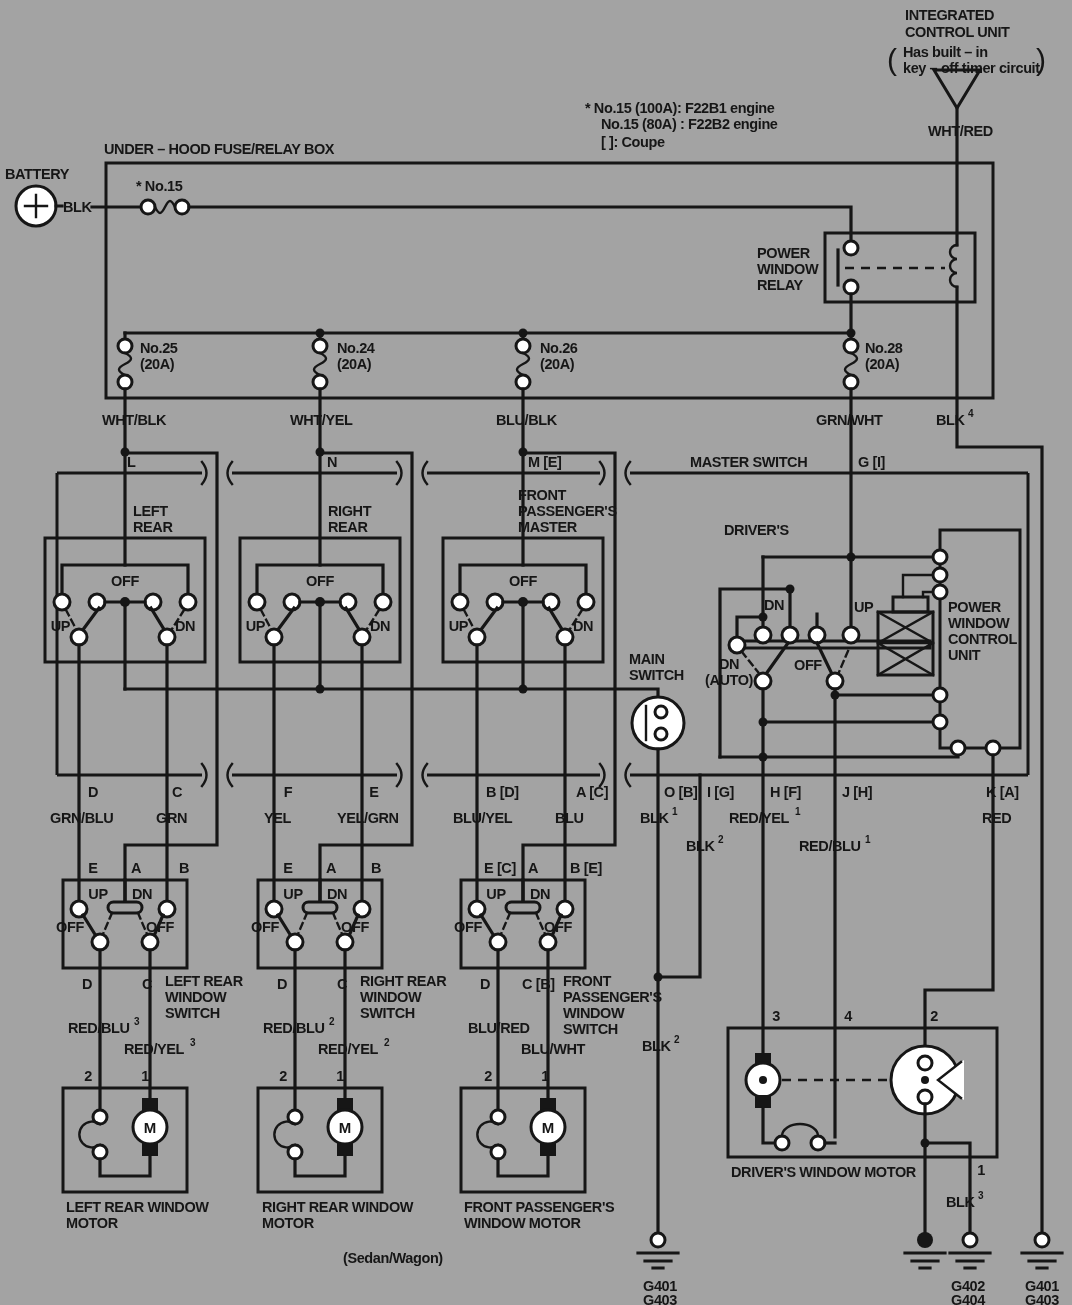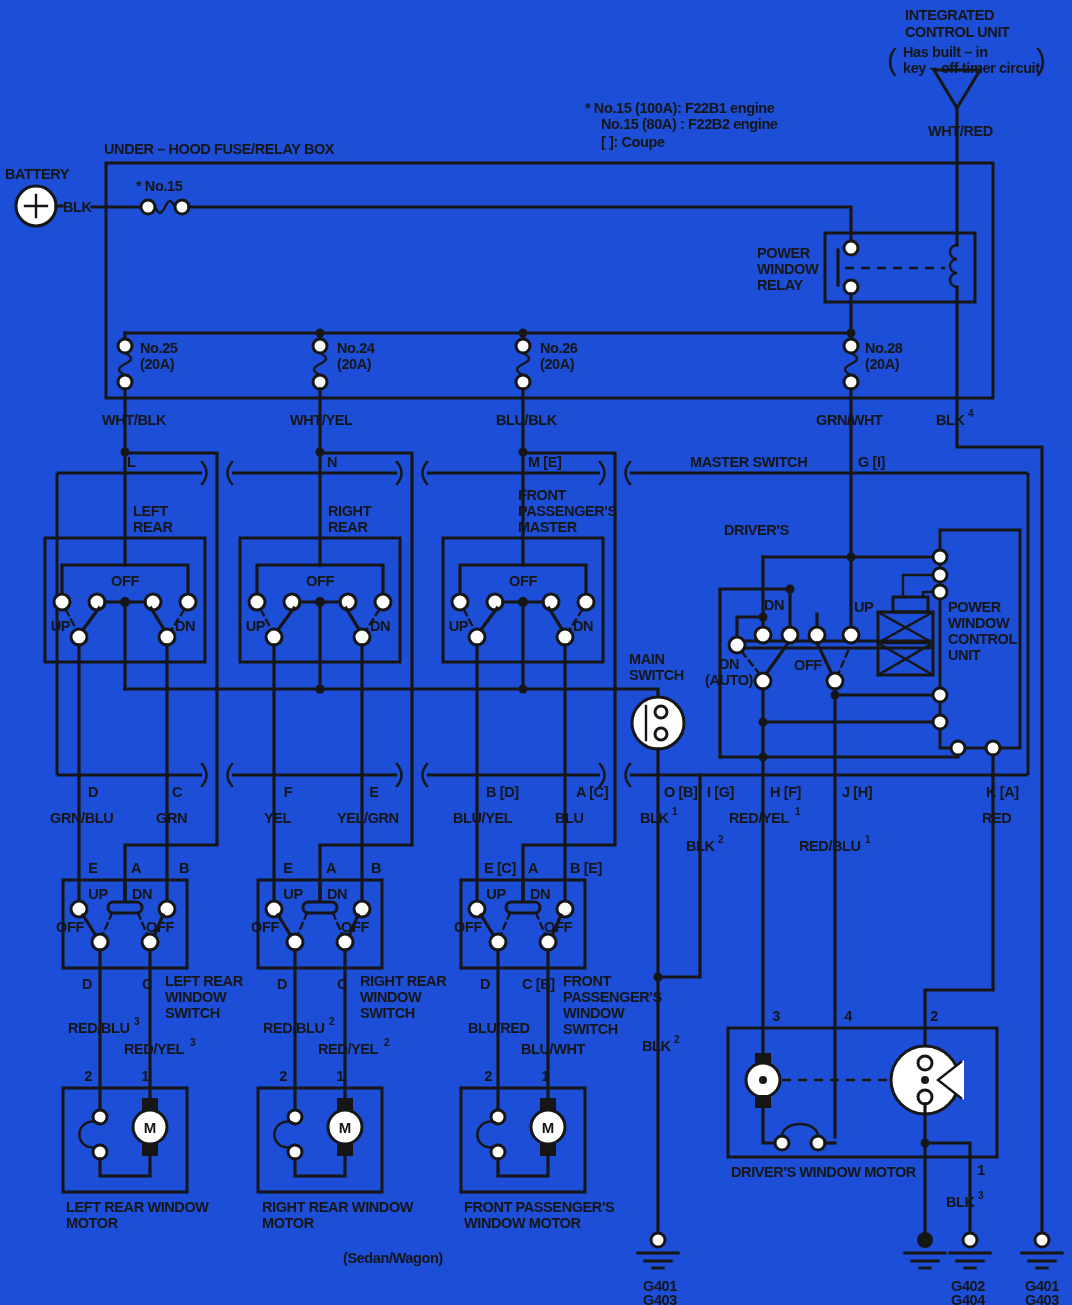--- a/index.html
+++ b/index.html
@@ -1,16 +1,16 @@
 <!DOCTYPE html>
 <html><head>
 <meta charset="utf-8">
 <style>
   html,body{margin:0;padding:0;background:#e8e8e8;}
-  .stage{width:1072px;height:1305px;background:#1d4ed8;position:relative;overflow:hidden;}
+  .stage{width:1072px;height:1305px;background:#a3a3a3;position:relative;overflow:hidden;}
   svg{display:block;}
   .wire{stroke:#161616;stroke-width:3.2;fill:none;stroke-linecap:square;}
   .thin{stroke-width:2.4;}
   .boxln{stroke:#161616;stroke-width:3;fill:none;}
   .dashpos{stroke-dasharray:6 5;}
   .dashlink{stroke-dasharray:9 7;stroke-width:2.6;}
   .bound{stroke-dasharray:15 5 4 5;stroke-width:3;}
   .cc{fill:#ffffff;stroke:#161616;stroke-width:3;}
   .dot{fill:#161616;stroke:none;}
   .ink{fill:#161616;stroke:none;}

